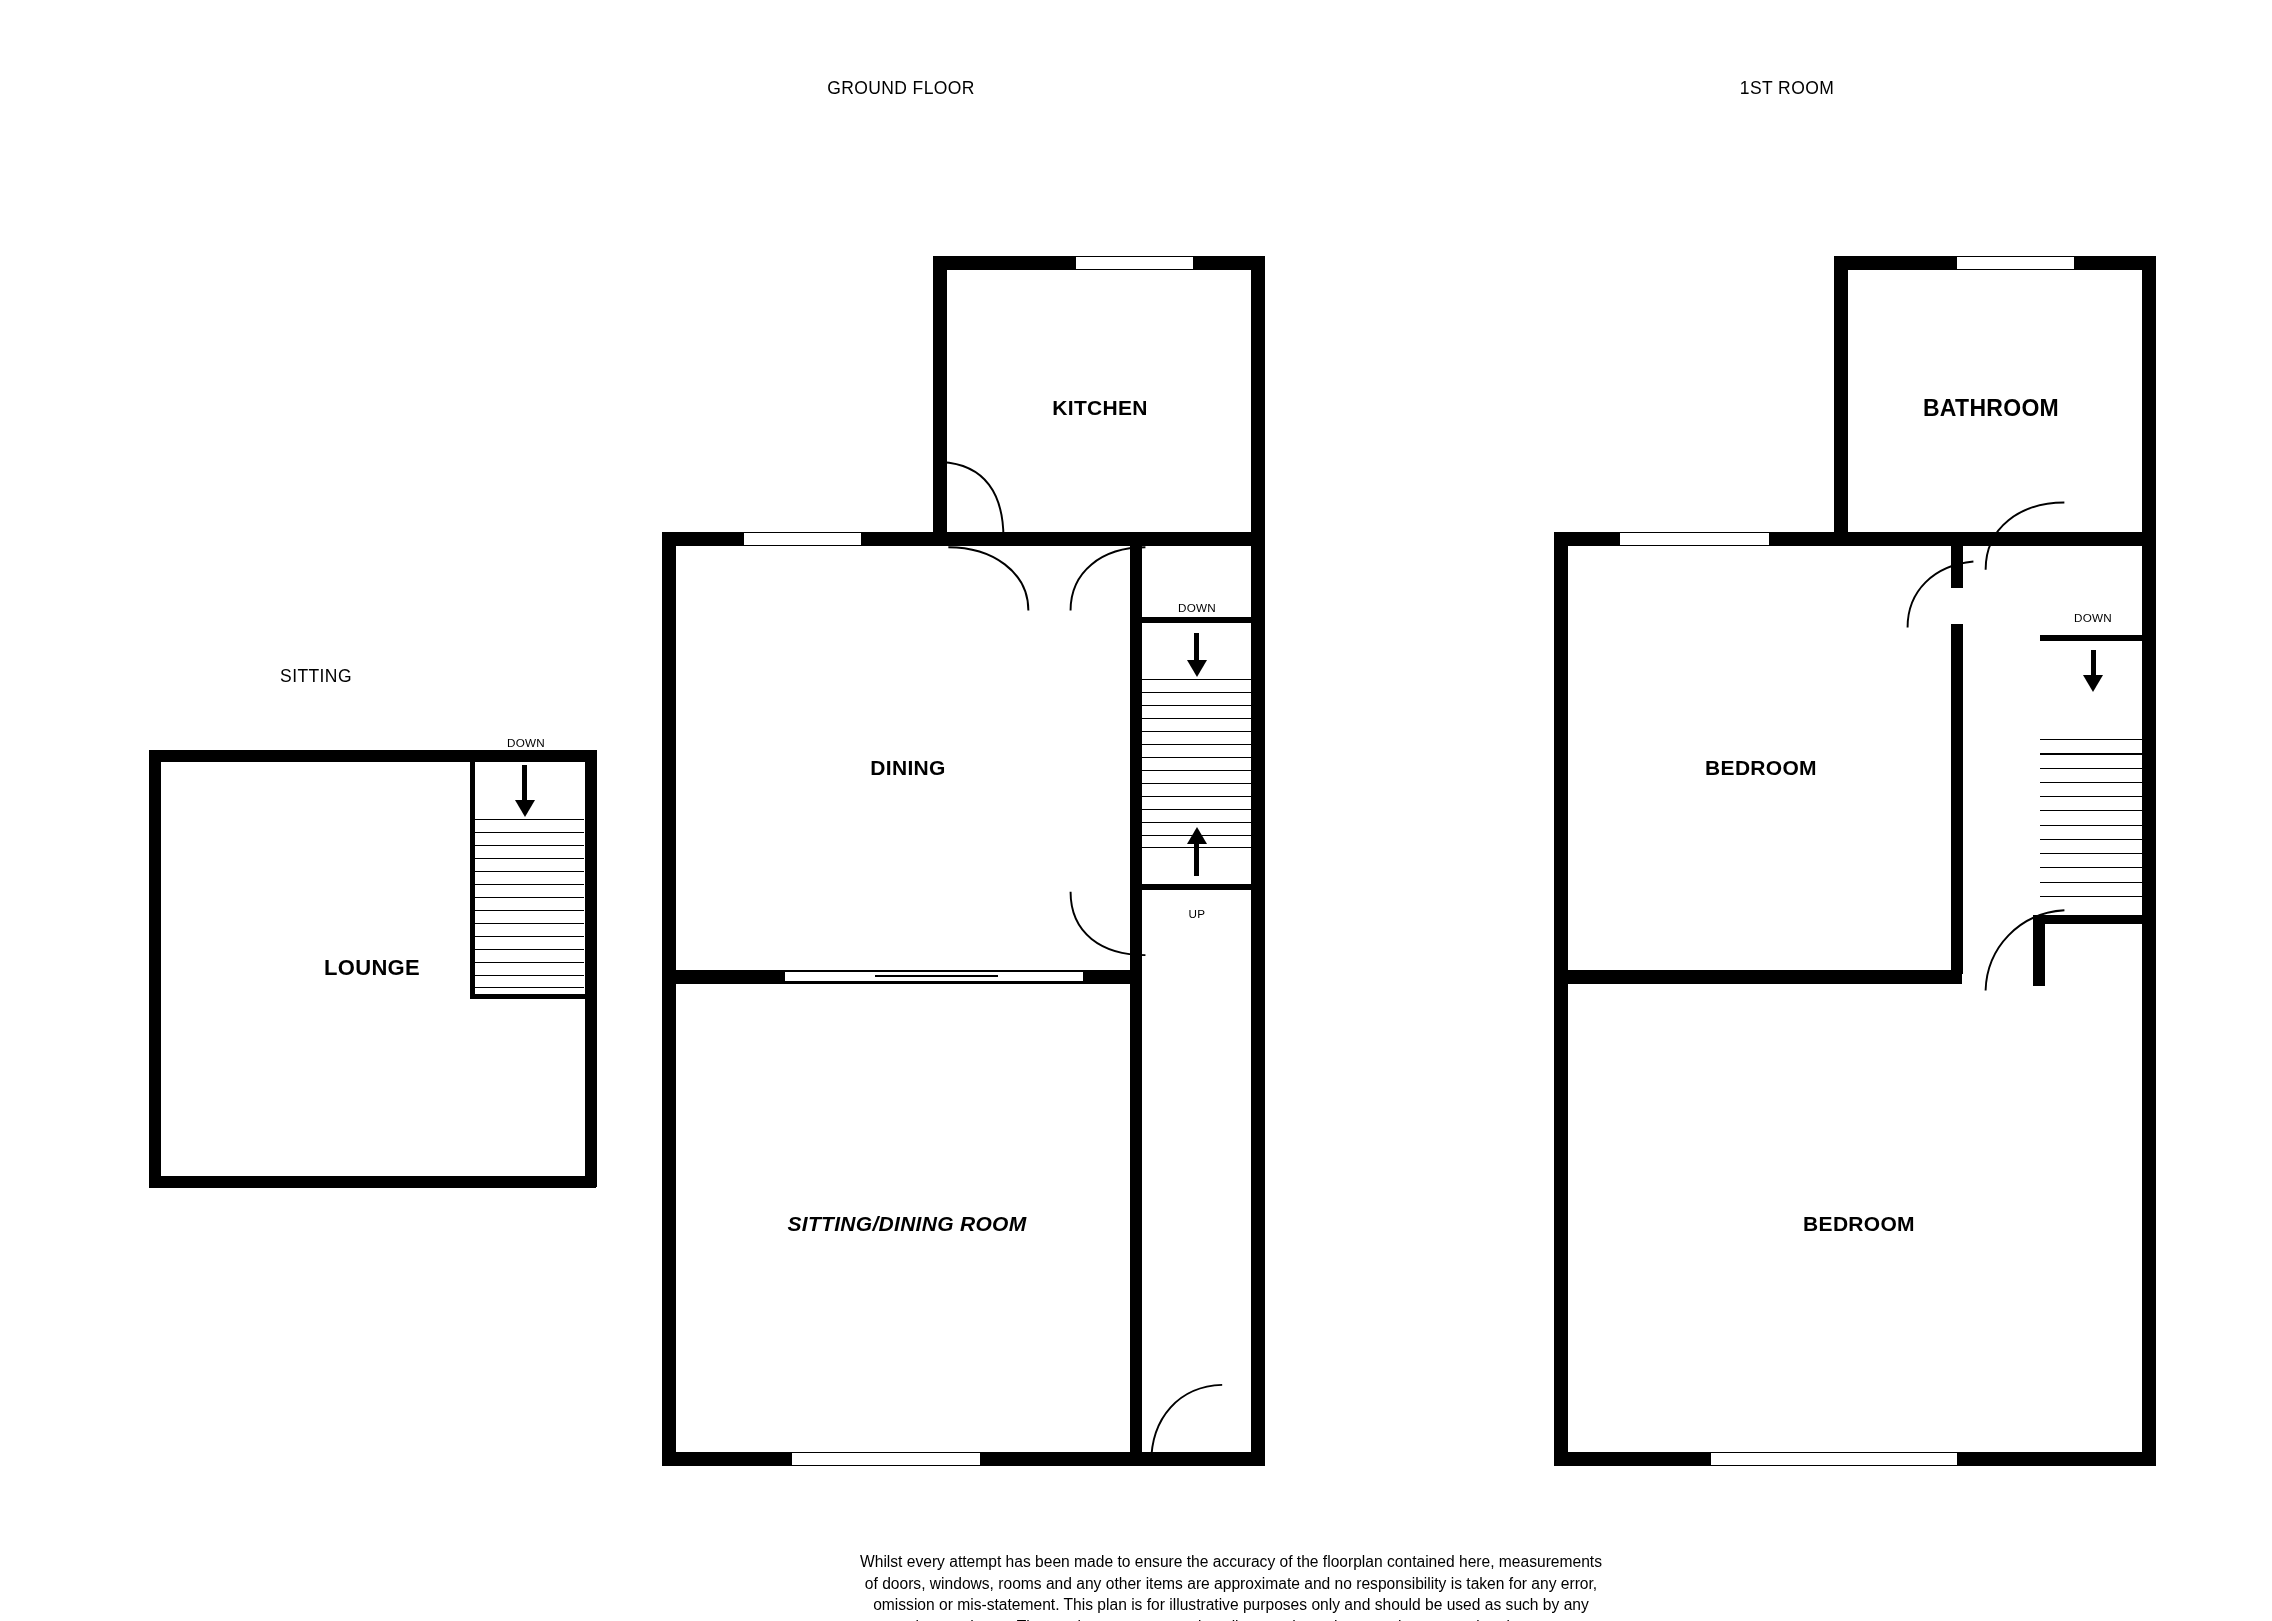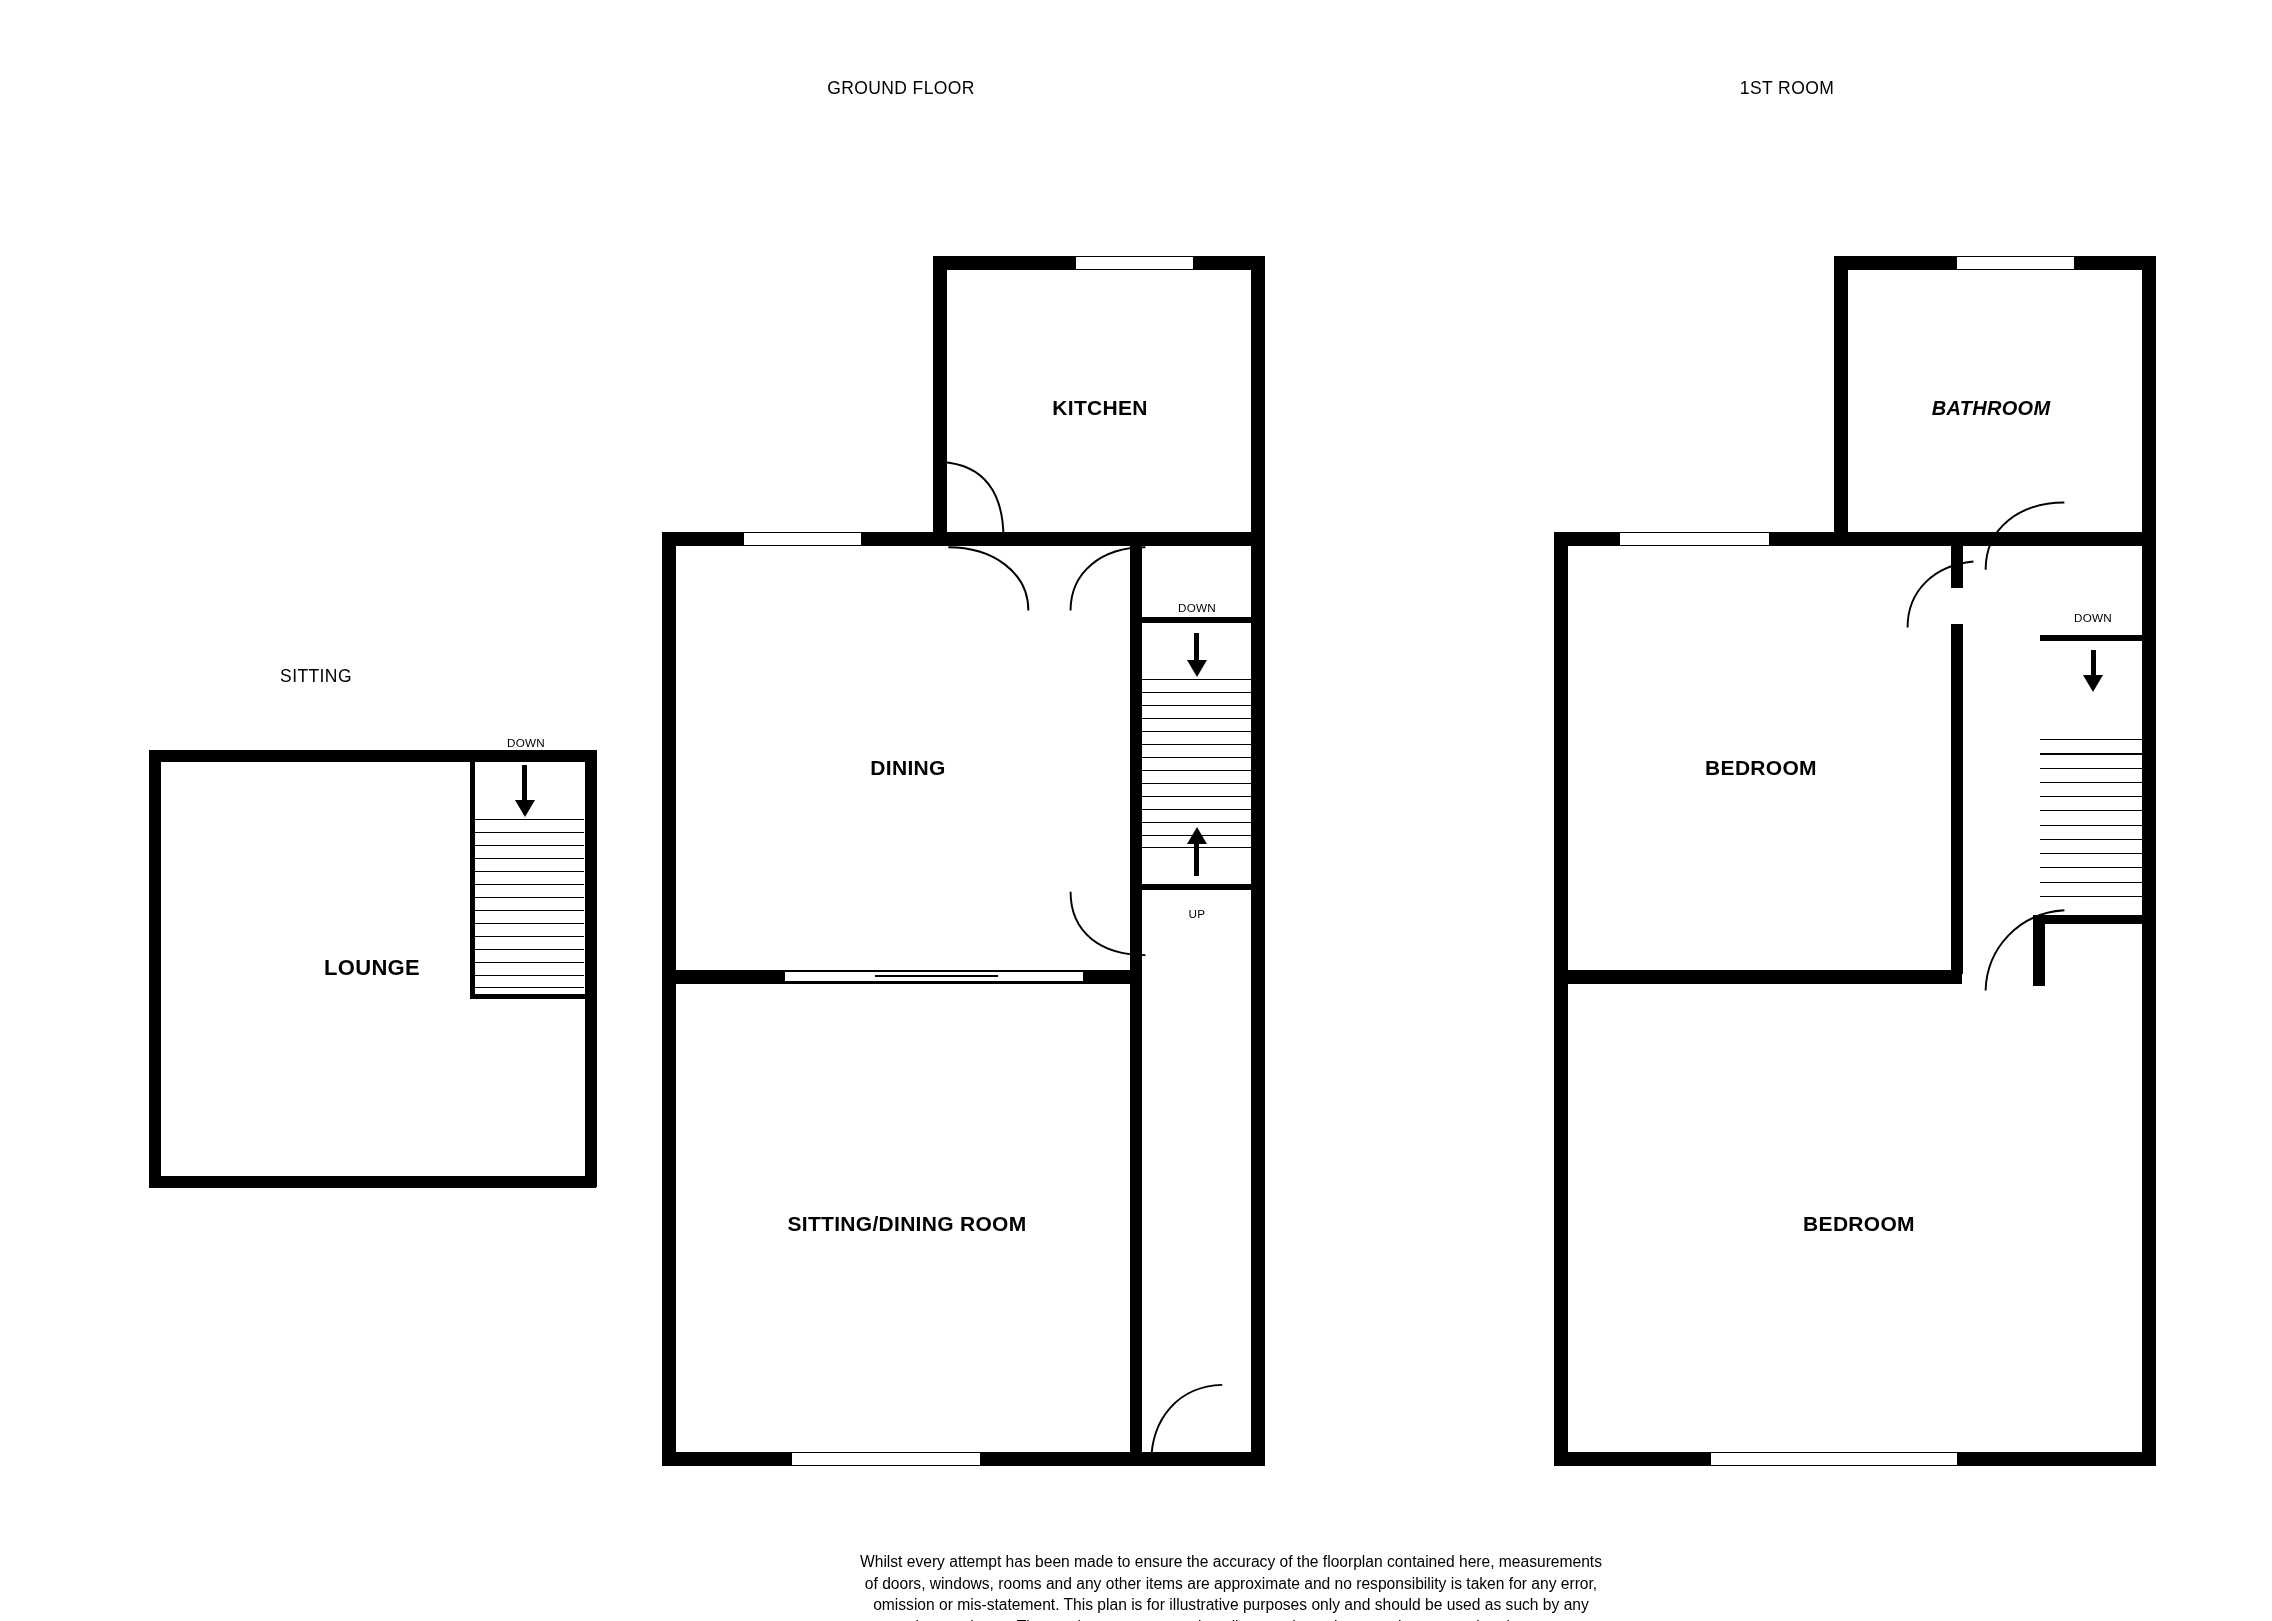--- a/index.html
+++ b/index.html
@@ -196,21 +196,21 @@
     <svg class="door" style="left:1069px; top:880px; width:78px; height:71px;" viewBox="0 0 120 110">
       <path d="M118,104 C50,104 2,70 2,6"></path>
     </svg>
     <svg class="door" style="left:1147px; top:1373px; width:78px; height:84px;" viewBox="0 0 120 130">
       <line x1="2" y1="126" x2="2" y2="126"></line>
       <path d="M6,128 C6,56 50,8 116,6"></path>
     </svg>
 
     <div class="room-label" style="left:1100px; top:400px; font-size:21px;">KITCHEN</div>
     <div class="room-label" style="left:908px; top:760px; font-size:21px;">DINING</div>
-    <div class="room-label" style="left:907px; top:1216px; font-size:21px;">SITTING/DINING ROOM</div>
+    <div class="room-label" style="left:907px; top:1216px; font-size:21px;font-style:italic;">SITTING/DINING ROOM</div>
   </div>
 
   <div class="abs">
 
     <div class="wall" style="left:1834px; top:248px; width:322px; height:14.3px;"></div>
     <div class="window-h" style="left:1957px; top:248px; width:117px; height:14.3px;"></div>
     <div class="wall" style="left:1834px; top:248px; width:14.3px; height:290px;"></div>
     <div class="wall" style="left:2142px; top:248px; width:14.3px; height:1210px;"></div>
     <div class="wall" style="left:1834px; top:524px; width:322px; height:14.3px;"></div>
 
@@ -250,21 +250,21 @@
     <svg class="door" style="left:1983px; top:492px; width:84px; height:71px;" viewBox="0 0 130 110">
       <path d="M4,108 C4,42 58,4 126,4"></path>
     </svg>
     <svg class="door" style="left:1905px; top:551px; width:71px; height:71px;" viewBox="0 0 110 110">
       <path d="M106,4 C44,10 4,50 4,106"></path>
     </svg>
     <svg class="door" style="left:1983px; top:901px; width:84px; height:84px;" viewBox="0 0 130 130">
       <path d="M126,2 C56,6 6,60 4,126"></path>
     </svg>
 
-    <div class="room-label" style="left:1991px; top:400px; font-size:20px;font-style:italic;">BATHROOM</div>
+    <div class="room-label" style="left:1991px; top:400px; font-size:23px;">BATHROOM</div>
     <div class="room-label" style="left:1761px; top:760px; font-size:21px;">BEDROOM</div>
     <div class="room-label" style="left:1859px; top:1216px; font-size:21px;">BEDROOM</div>
   </div>
 
   <div class="footer" style="left:761px; top:1522px; width:940px;">
     <span>Whilst every attempt has been made to ensure the accuracy of the floorplan contained here, measurements
 of doors, windows, rooms and any other items are approximate and no responsibility is taken for any error,
 omission or mis-statement. This plan is for illustrative purposes only and should be used as such by any
 prospective purchaser. The services, systems and appliances shown have not been tested and no guarantee
 as to their operability or efficiency can be given.</span>

